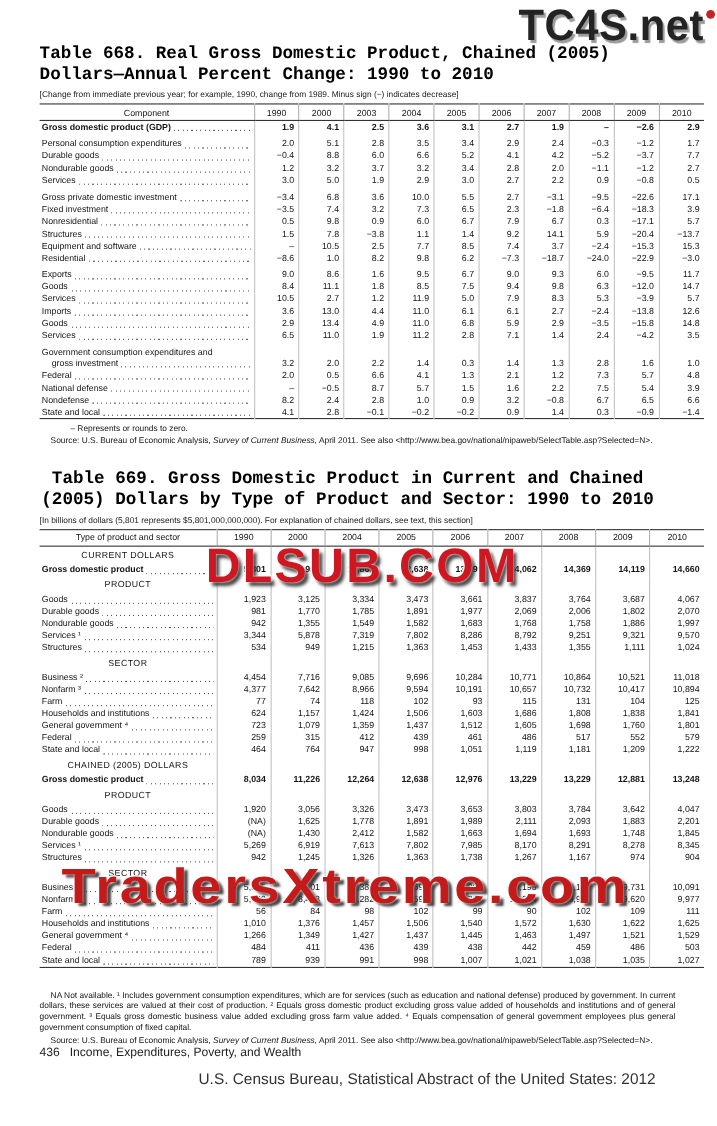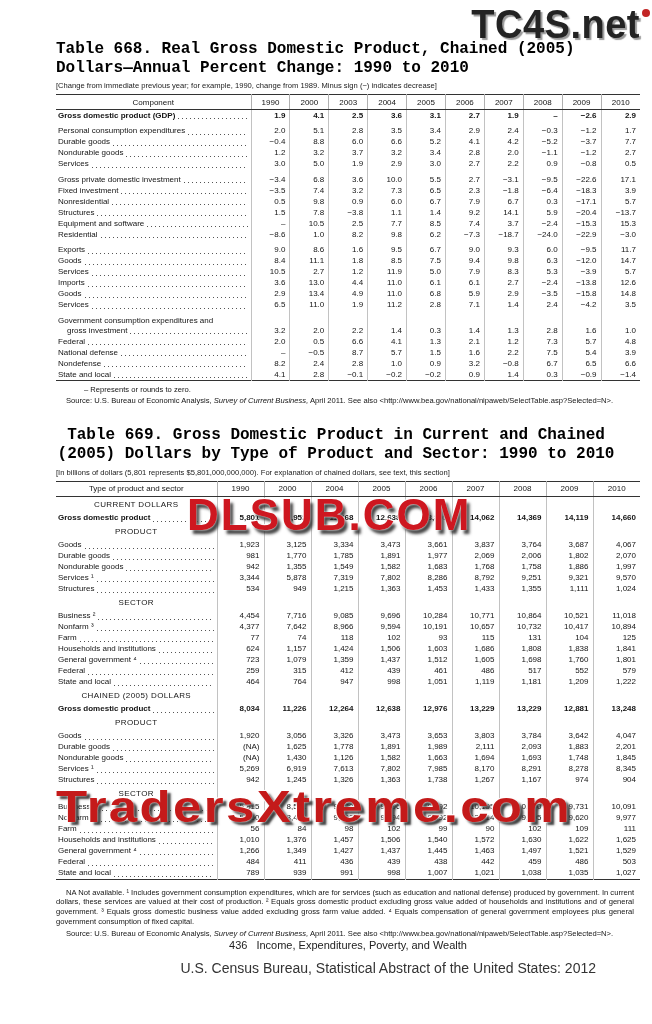--- a/index.html
+++ b/index.html
@@ -1,29 +1,29 @@
 <!DOCTYPE html>
 <html><head>
 <meta charset="utf-8">
 <style>
   * { box-sizing: border-box; margin: 0; padding: 0; }
   html,body { background:#888; }
   body { width:652px; height:1024px; margin:0 auto; overflow:hidden;
          font-family:"Liberation Sans", sans-serif; color:#141414; background:#fff; position:relative; }
   .page { position:relative; width:652px; height:834px; background:#fff;
-          padding:6px 12px 0 56px; display:flex; flex-direction:column;border-radius:25px; }
+          padding:6px 12px 0 36px; display:flex; flex-direction:column;border-radius:25px; }
 
   
   .tbl-title { font-family:Liberation Mono, monospace; font-weight:bold; font-size:16px;
                line-height:1.2; color:#000; margin-top:34px; max-width:560px; }
   .t669-title { margin-top:20px;text-align:center; }
   .bracket { font-size:7.6px; margin:3px 0 4px 0; color:#1a1a1a; }
   .fn  { font-size:7.6px; margin-top:4px; padding-left:28px; }
   .src { font-size:7.6px; margin-top:2px; text-indent:10px; line-height:1.3; max-width:575px; }
-  .fnblock { font-size:7.6px; margin-top:8px; text-indent:10px; line-height:1.3; text-align:justify; max-width:578px; }
+  .fnblock { font-size:7.6px; margin-top:20px; text-indent:10px; line-height:1.3; text-align:justify; max-width:578px; }
 
   
   table.stat { width:100%; border-collapse:collapse; table-layout:fixed; font-size:8px;
                border-top:1px solid #333; border-bottom:1px solid #333; }
   table.stat thead th { font-weight:normal; font-size:8px; text-align:center; vertical-align:middle;
                padding:2.5px 1px; border-bottom:1px solid #333; border-left:1px solid #b0b0b0; }
   table.stat thead th:first-child { border-left:none;text-align:center; }
   table.t668 th.stub { width:195px; }
   table.t669 th.stub { width:161px; }
   table.stat td { vertical-align:bottom; line-height:1.25; }
@@ -35,21 +35,21 @@
   .ind0 { padding-left:2px; } .ind1 { padding-left:12px;margin-top:36px; } .ind2 { padding-left:21px; } .ind3 { padding-left:30px; }
   .bold, .bold span { font-weight:bold; }
   .lf { display:flex; align-items:baseline; }
   .lf > span:first-child { white-space:nowrap; }
   .l2 { padding-left:9px; }
   .leader { flex:1 1 auto; min-width:8px; height:1px; align-self:flex-end; margin:0 2px 1.5px 3px;
             background-image:repeating-linear-gradient(to right,#555 0 1px,transparent 1px 4px); }
 
   
   .page-footer { margin-top:auto; position:relative; padding-bottom:52px; }
-  .chapter-line { font-size:11px; color:#222;text-align:center; }
+  .chapter-line { font-size:11px; color:#222; }
   .pgnum { margin-right:9px; }
   .credit { text-align:right; font-size:14px; color:#333; margin-top:9px; padding-right:44px; }
 
   
   .wm { position:absolute; z-index:6; font-weight:bold; white-space:nowrap; pointer-events:none; }
   .wm-top { top:2px; right:12px; font-size:38px; letter-spacing:0.5px; color:#232323;
             font-family:"Liberation Sans", sans-serif; transform:scaleY(1.05); transform-origin:right top;
             text-shadow:2px 2px 1px #9a9a9a; }
   .logo-dot { position:absolute; top:9px; right:2px; width:8px; height:8px; border-radius:50%;
               background:#c22525; z-index:7; }
@@ -845,21 +845,21 @@
           </tr>
           <tr>
             <td class="lbl ind1">
               <div class="lf">
                 <span>Nondurable goods</span>
                 <span class="leader"></span>
               </div>
             </td>
             <td class="val">(NA)</td>
             <td class="val">1,430</td>
-            <td class="val">1,126</td>
+            <td class="val">2,412</td>
             <td class="val">1,582</td>
             <td class="val">1,663</td>
             <td class="val">1,694</td>
             <td class="val">1,693</td>
             <td class="val">1,748</td>
             <td class="val">1,845</td>
           </tr>
           <tr>
             <td class="lbl ind0">
               <div class="lf">

